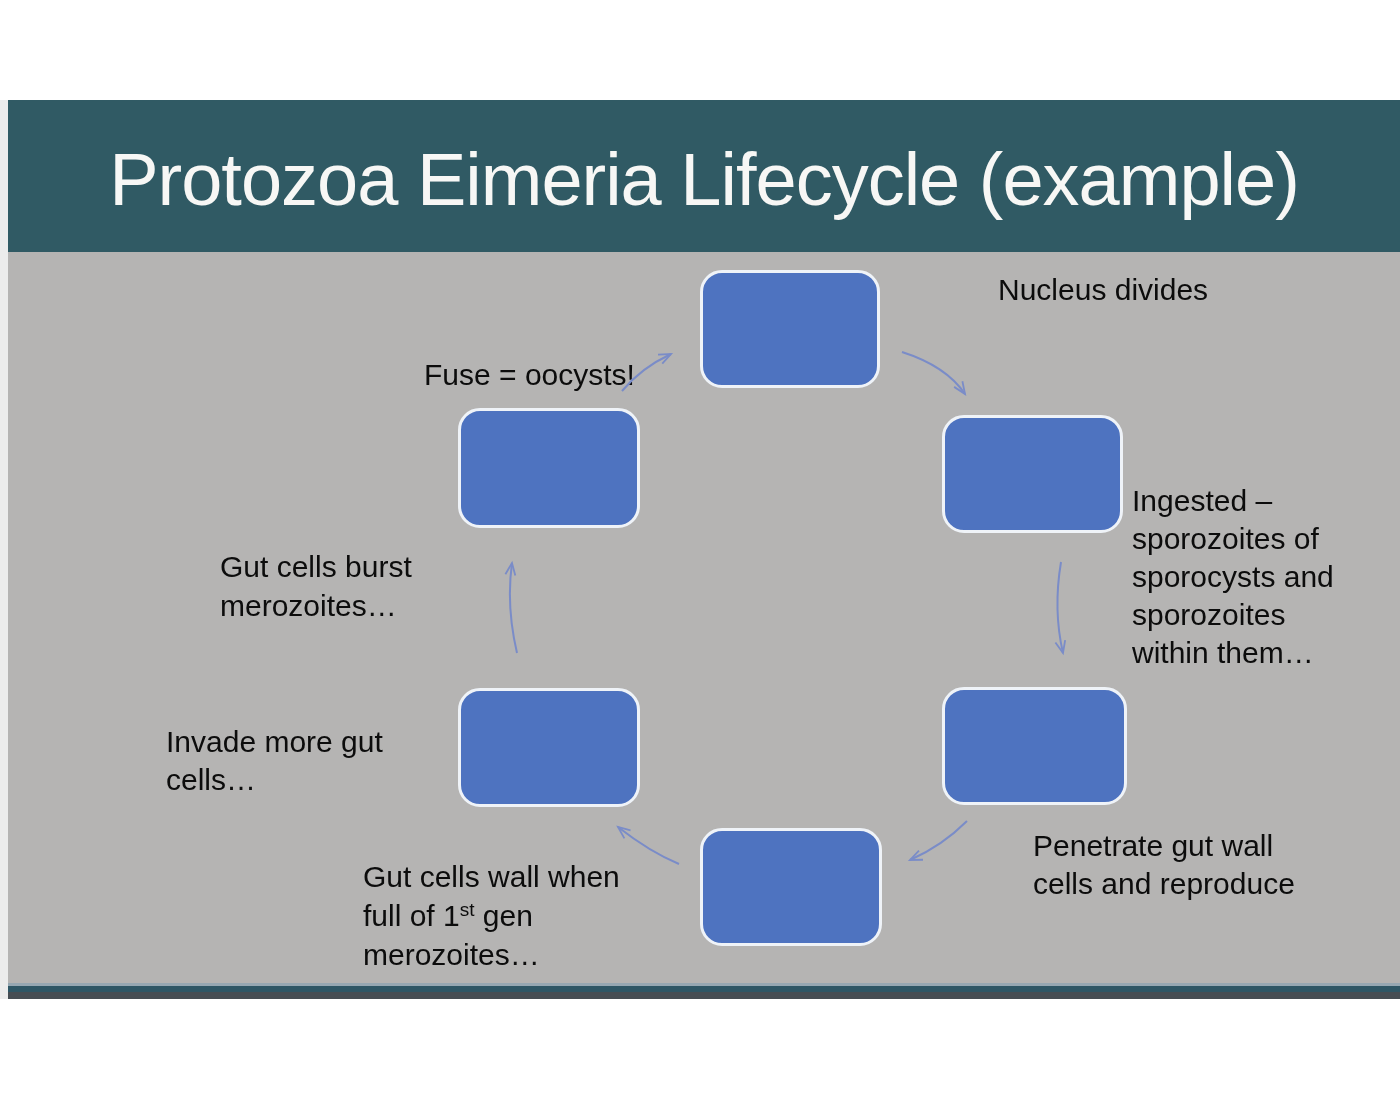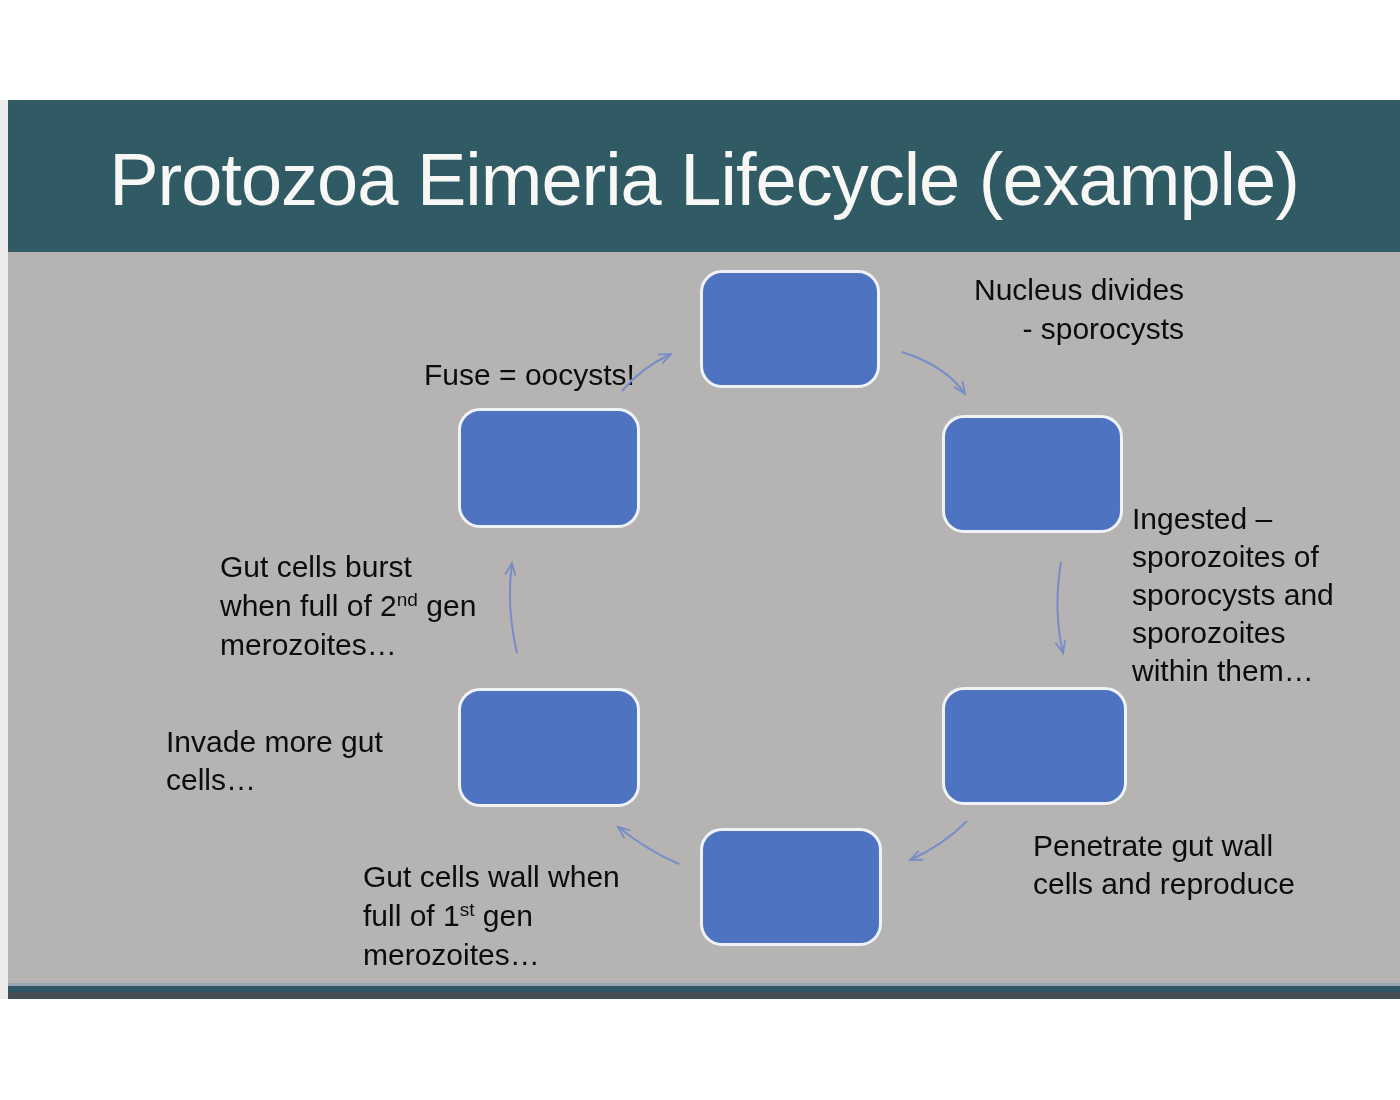--- a/index.html
+++ b/index.html
@@ -41,22 +41,22 @@
 
   .cap {
     position:absolute; color:#0c0c0c; font-size:30px; line-height:38px;
     white-space:nowrap;
   }
   .cap sup {
     font-size:19px; line-height:0; vertical-align:baseline;
     position:relative; top:-10px;
   }
   .cap-fuse       { left:424px; top:320px;margin-top:36px; }
-  .cap-nucleus    { left:974px; top:270px; line-height:39px;text-align:right; }
-  .cap-ingested   { left:1132px; top:500px; }
+  .cap-nucleus    { left:998px; top:270px; line-height:39px; }
+  .cap-ingested   { left:1132px; top:482px; }
   .cap-penetrate  { left:1033px; top:827px; }
   .cap-gut-first  { left:363px; top:857px; line-height:39px; }
   .cap-invade     { left:166px; top:723px; }
   .cap-gut-second { left:191px; top:547px; line-height:39px;margin-left:29px; }
 
   .arrows { position:absolute; left:0; top:0; pointer-events:none; }
   .arrows path.flow { fill:none; stroke:#7a8cc8; stroke-width:2; }
 </style>
 </head>
 <body>
@@ -77,21 +77,20 @@
   <div class="stage stage-bottom"></div>
   <div class="stage stage-lower-left"></div>
   <div class="stage stage-upper-left"></div>
 
   <div class="cap cap-fuse">
     <div>Fuse = oocysts!</div>
   </div>
 
   <div class="cap cap-nucleus">
     <div>Nucleus divides</div>
-    <div>- sporocysts</div>
   </div>
 
   <div class="cap cap-ingested">
     <div>Ingested –</div>
     <div>sporozoites of</div>
     <div>sporocysts and</div>
     <div>sporozoites</div>
     <div>within them…</div>
   </div>
 
@@ -106,21 +105,20 @@
     <div>merozoites…</div>
   </div>
 
   <div class="cap cap-invade">
     <div>Invade more gut</div>
     <div>cells…</div>
   </div>
 
   <div class="cap cap-gut-second">
     <div>Gut cells burst</div>
-    <div><span>when full of 2</span><sup>nd</sup><span> gen</span></div>
     <div>merozoites…</div>
   </div>
 
   <svg class="arrows" width="1400" height="1100" viewBox="0 0 1400 1100">
     <defs>
       <marker id="ah" markerWidth="18" markerHeight="16" refX="13" refY="6" orient="auto" markerUnits="userSpaceOnUse">
         <path d="M1,1 L13,6 L1,11" fill="none" stroke="#7a8cc8" stroke-width="1.8"></path>
       </marker>
     </defs>
     <path class="flow" d="M 902 352 Q 946 366 965 394" marker-end="url(#ah)"></path>

